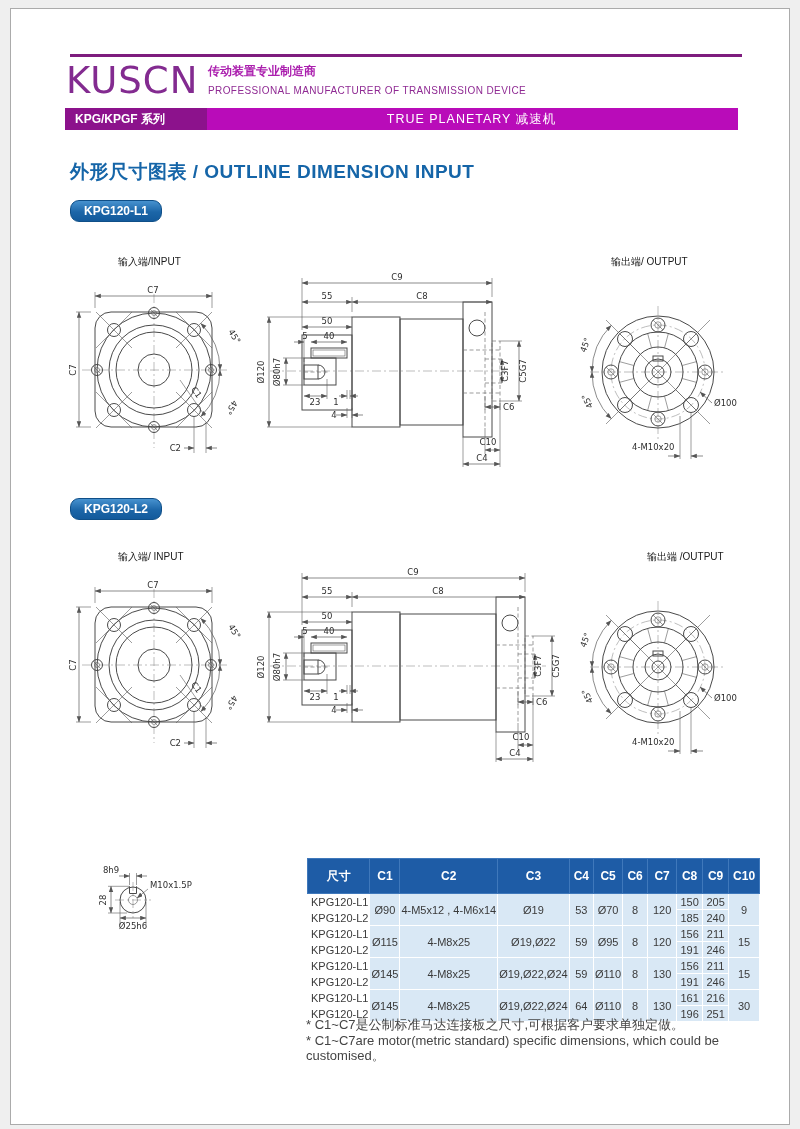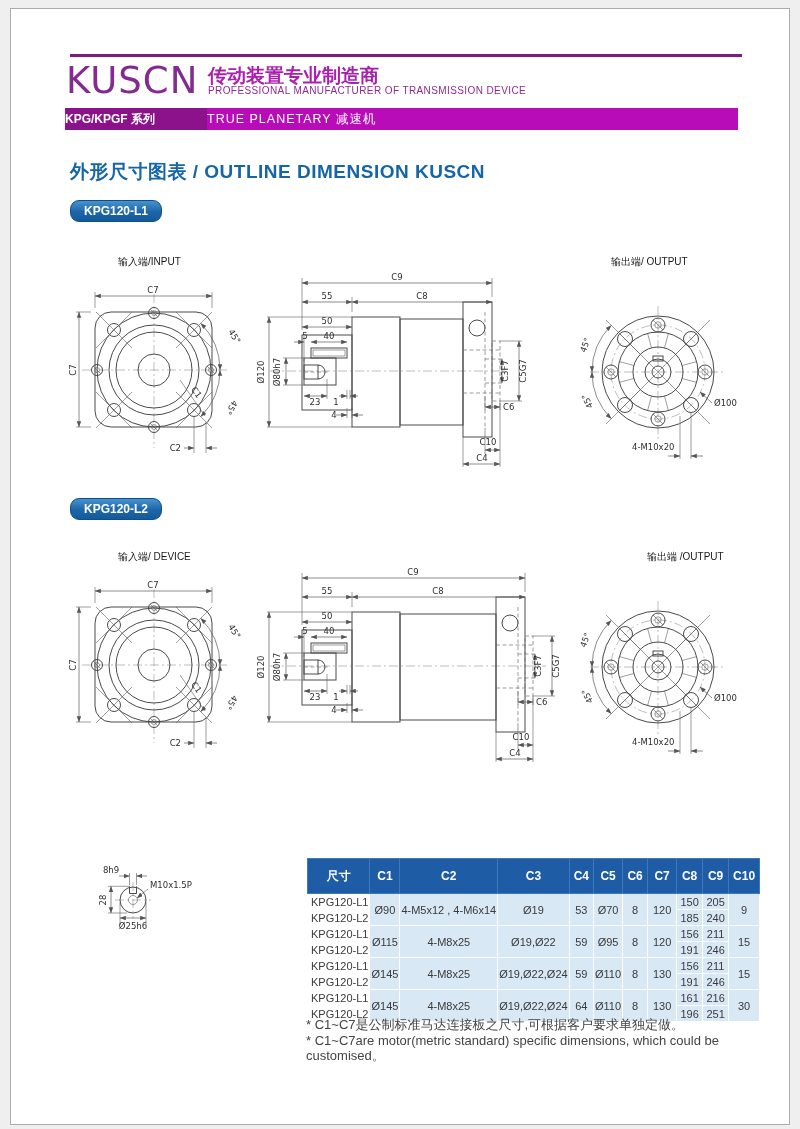--- a/index.html
+++ b/index.html
@@ -4,26 +4,26 @@
 <style>
   html,body{margin:0;padding:0}
   body{width:800px;height:1129px;background:#efefef;position:relative;
        font-family:"Liberation Sans",sans-serif;overflow:hidden}
   .page{position:absolute;left:10px;top:8px;width:778px;height:1115px;
         background:#fff;border:1px solid #ababab}
   
   .rule{position:absolute;left:59px;top:45px;width:672px;height:3px;background:#7e1c7e}
   .logo{position:absolute;left:55px;top:50px;font-size:37px;font-weight:normal;
         color:#832b90;letter-spacing:1px;font-family:"DejaVu Sans",sans-serif}
-  .tag-cn{position:absolute;left:197px;top:54px;font-size:19px;font-weight:bold;color:#ab1fae}
+  .tag-cn{position:absolute;left:197px;top:54px;font-size:12px;font-weight:bold;color:#ab1fae}
   .tag-en{position:absolute;left:197px;top:76px;font-size:10px;color:#8f2a93;letter-spacing:.4px}
   .banner-left{position:absolute;left:54px;top:99px;width:142px;height:22px;background:#8c128c;
-        color:#fff;font-size:12px;font-weight:bold;line-height:22px;box-sizing:border-box}
+        color:#fff;font-size:12px;font-weight:bold;line-height:22px;padding-left:10px;box-sizing:border-box}
   .banner-right{position:absolute;left:196px;top:99px;width:531px;height:22px;background:#b90cb9;
-        color:#fff;font-size:12.5px;line-height:22px;text-align:left;padding-right:2px;
+        color:#fff;font-size:12.5px;line-height:22px;text-align:center;padding-right:2px;
         box-sizing:border-box;letter-spacing:1px}
   .page-title{position:absolute;left:59px;top:150px;font-size:19px;font-weight:bold;
         color:#1565a8;letter-spacing:.5px}
   .badge{position:absolute;height:20px;line-height:20px;padding:0 13px;border-radius:9px;
         background:linear-gradient(#4792cf 0%,#1c66a8 55%,#135a9b 100%);
         border:1px solid #0f4f88;color:#fff;font-size:12px;font-weight:bold}
   .view-label{position:absolute;font-size:10px;color:#1a1a1a}
   
   svg.draw{position:absolute;overflow:visible}
   .ln{stroke:#4a4a4a;stroke-width:1;fill:none}
@@ -56,21 +56,21 @@
 
 <div class="page">
 
   <div class="rule"></div>
   <div class="logo">KUSCN</div>
   <div class="tag-cn">传动装置专业制造商</div>
   <div class="tag-en">PROFESSIONAL MANUFACTURER OF TRANSMISSION DEVICE</div>
   <div class="banner-left">KPG/KPGF 系列</div>
   <div class="banner-right">TRUE PLANETARY 减速机</div>
 
-  <div class="page-title">外形尺寸图表 / OUTLINE DIMENSION KUSCN</div>
+  <div class="page-title">外形尺寸图表 / OUTLINE DIMENSION INPUT</div>
 
   <div class="badge" style="left:59px;top:191px">KPG120-L1</div>
   <div class="view-label" style="left:107px;top:246px">输入端/INPUT</div>
   <div class="view-label" style="left:600px;top:246px">输出端/ OUTPUT</div>
 
   <svg class="draw" style="left:61px;top:261px" width="200" height="212" viewBox="0 0 200 212">
     <g>
       <rect class="ln" x="23" y="42" width="117" height="115" rx="16"></rect>
       <line class="cl" x1="10" y1="100" x2="156" y2="100"></line>
       <line class="cl" x1="82" y1="24" x2="82" y2="178"></line>
@@ -271,21 +271,21 @@
       <text class="dm as" x="134" y="140">Ø100</text>
       <line class="th" x1="100" y1="150" x2="100" y2="193"></line>
         <line class="th" x1="111" y1="147" x2="111" y2="193"></line>
       <line class="dim" x1="88" y1="190" x2="100" y2="190" marker-end="url(#ar)"></line>
       <line class="dim" x1="123" y1="190" x2="111" y2="190" marker-end="url(#ar)"></line>
       <text class="dm as" x="52" y="184">4-M10x20</text>
     </g>
   </svg>
 
   <div class="badge" style="left:59px;top:489px">KPG120-L2</div>
-  <div class="view-label" style="left:107px;top:541px">输入端/ DEVICE</div>
+  <div class="view-label" style="left:107px;top:541px">输入端/ INPUT</div>
   <div class="view-label" style="left:636px;top:541px">输出端 /OUTPUT</div>
 
   <svg class="draw" style="left:61px;top:556px" width="200" height="212" viewBox="0 0 200 212">
     <g>
       <rect class="ln" x="23" y="42" width="117" height="115" rx="16"></rect>
       <line class="cl" x1="10" y1="100" x2="156" y2="100"></line>
       <line class="cl" x1="82" y1="24" x2="82" y2="178"></line>
       <circle class="ln" cx="82" cy="100" r="57"></circle>
       <circle class="ln" cx="82" cy="100" r="45"></circle>
       <circle class="ln" cx="82" cy="100" r="38"></circle>

